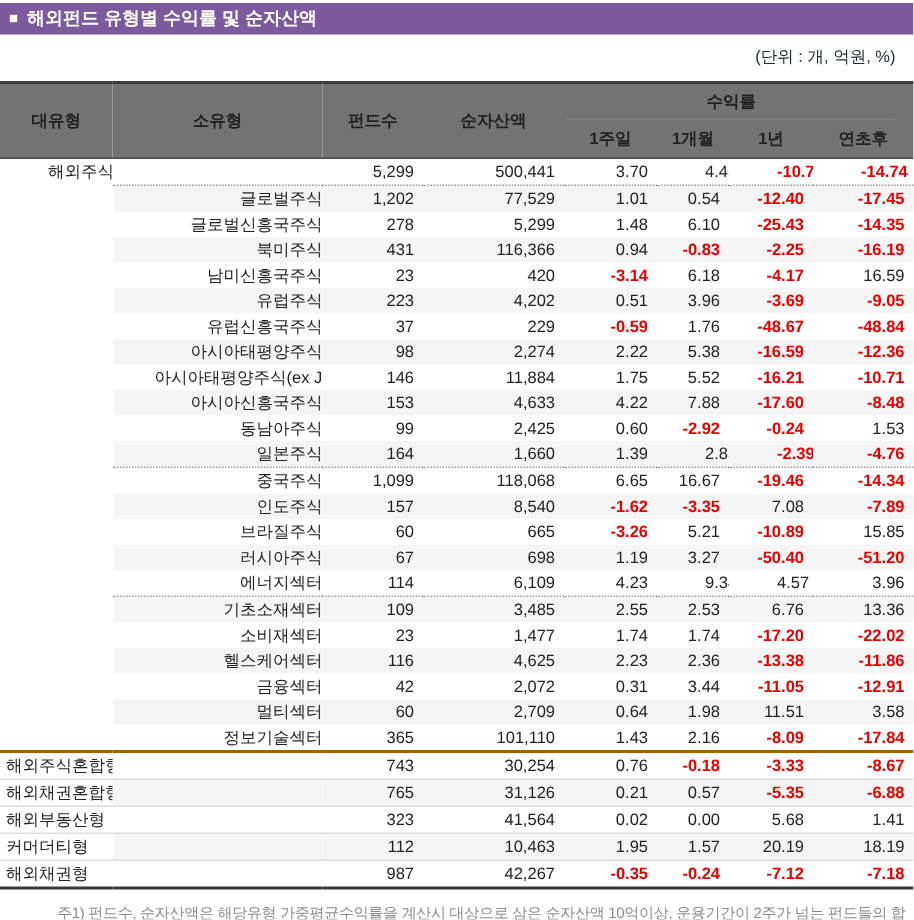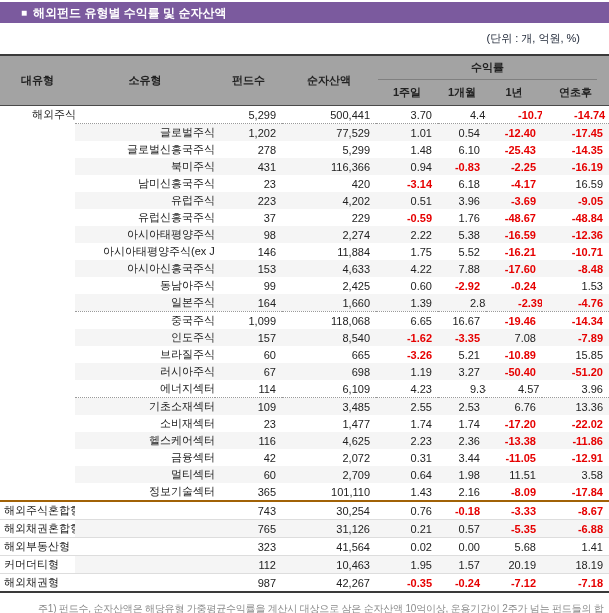--- a/index.html
+++ b/index.html
@@ -4,34 +4,34 @@
 <style>
   html,body{margin:0;padding:0;}
   body{
     width:609px;height:613px;background:#ffffff;color:#222;
     font-family:"Liberation Sans","DejaVu Sans",sans-serif;
     overflow:hidden;
   }
   .titlebar{
     margin-top:2px;height:21px;background:#7b5a9e;color:#fff;
     font-size:12px;font-weight:bold;line-height:21px;
-    padding-left:21px;box-sizing:border-box;
+    padding-left:6px;box-sizing:border-box;
   }
   .titlebar .bullet{font-size:10px;margin-right:6px;vertical-align:1px;}
   .unit-line{
     margin-top:7px;height:17px;line-height:17px;text-align:right;
-    padding-right:29px;font-size:11px;color:#222a3a;
+    padding-right:12px;font-size:11px;color:#222a3a;
   }
   table.fund{
     width:609px;table-layout:fixed;border-collapse:collapse;
     margin-top:7px;
     border-top:2px solid #3a3a3a;border-bottom:2px solid #3a3a3a;
   }
   thead th{
-    background:#a3a3a3;font-size:11px;font-weight:bold;color:#222;
+    background:#737373;font-size:11px;font-weight:bold;color:#222;
     padding:0;text-align:center;border-bottom:1px solid #4a4a4a;
   }
   thead tr.tier1 th{height:24px;}
   thead tr.tier2 th{height:25px;margin-top:34px;}
   th.group-yield{border-bottom:none;vertical-align:bottom;}
   th.group-yield .yield-inner{
     border-bottom:1px solid #808080;padding-bottom:4px;margin:0 12px 0 2px;
   }
   tbody td{
     height:17px;font-size:11px;padding:0;white-space:nowrap;

